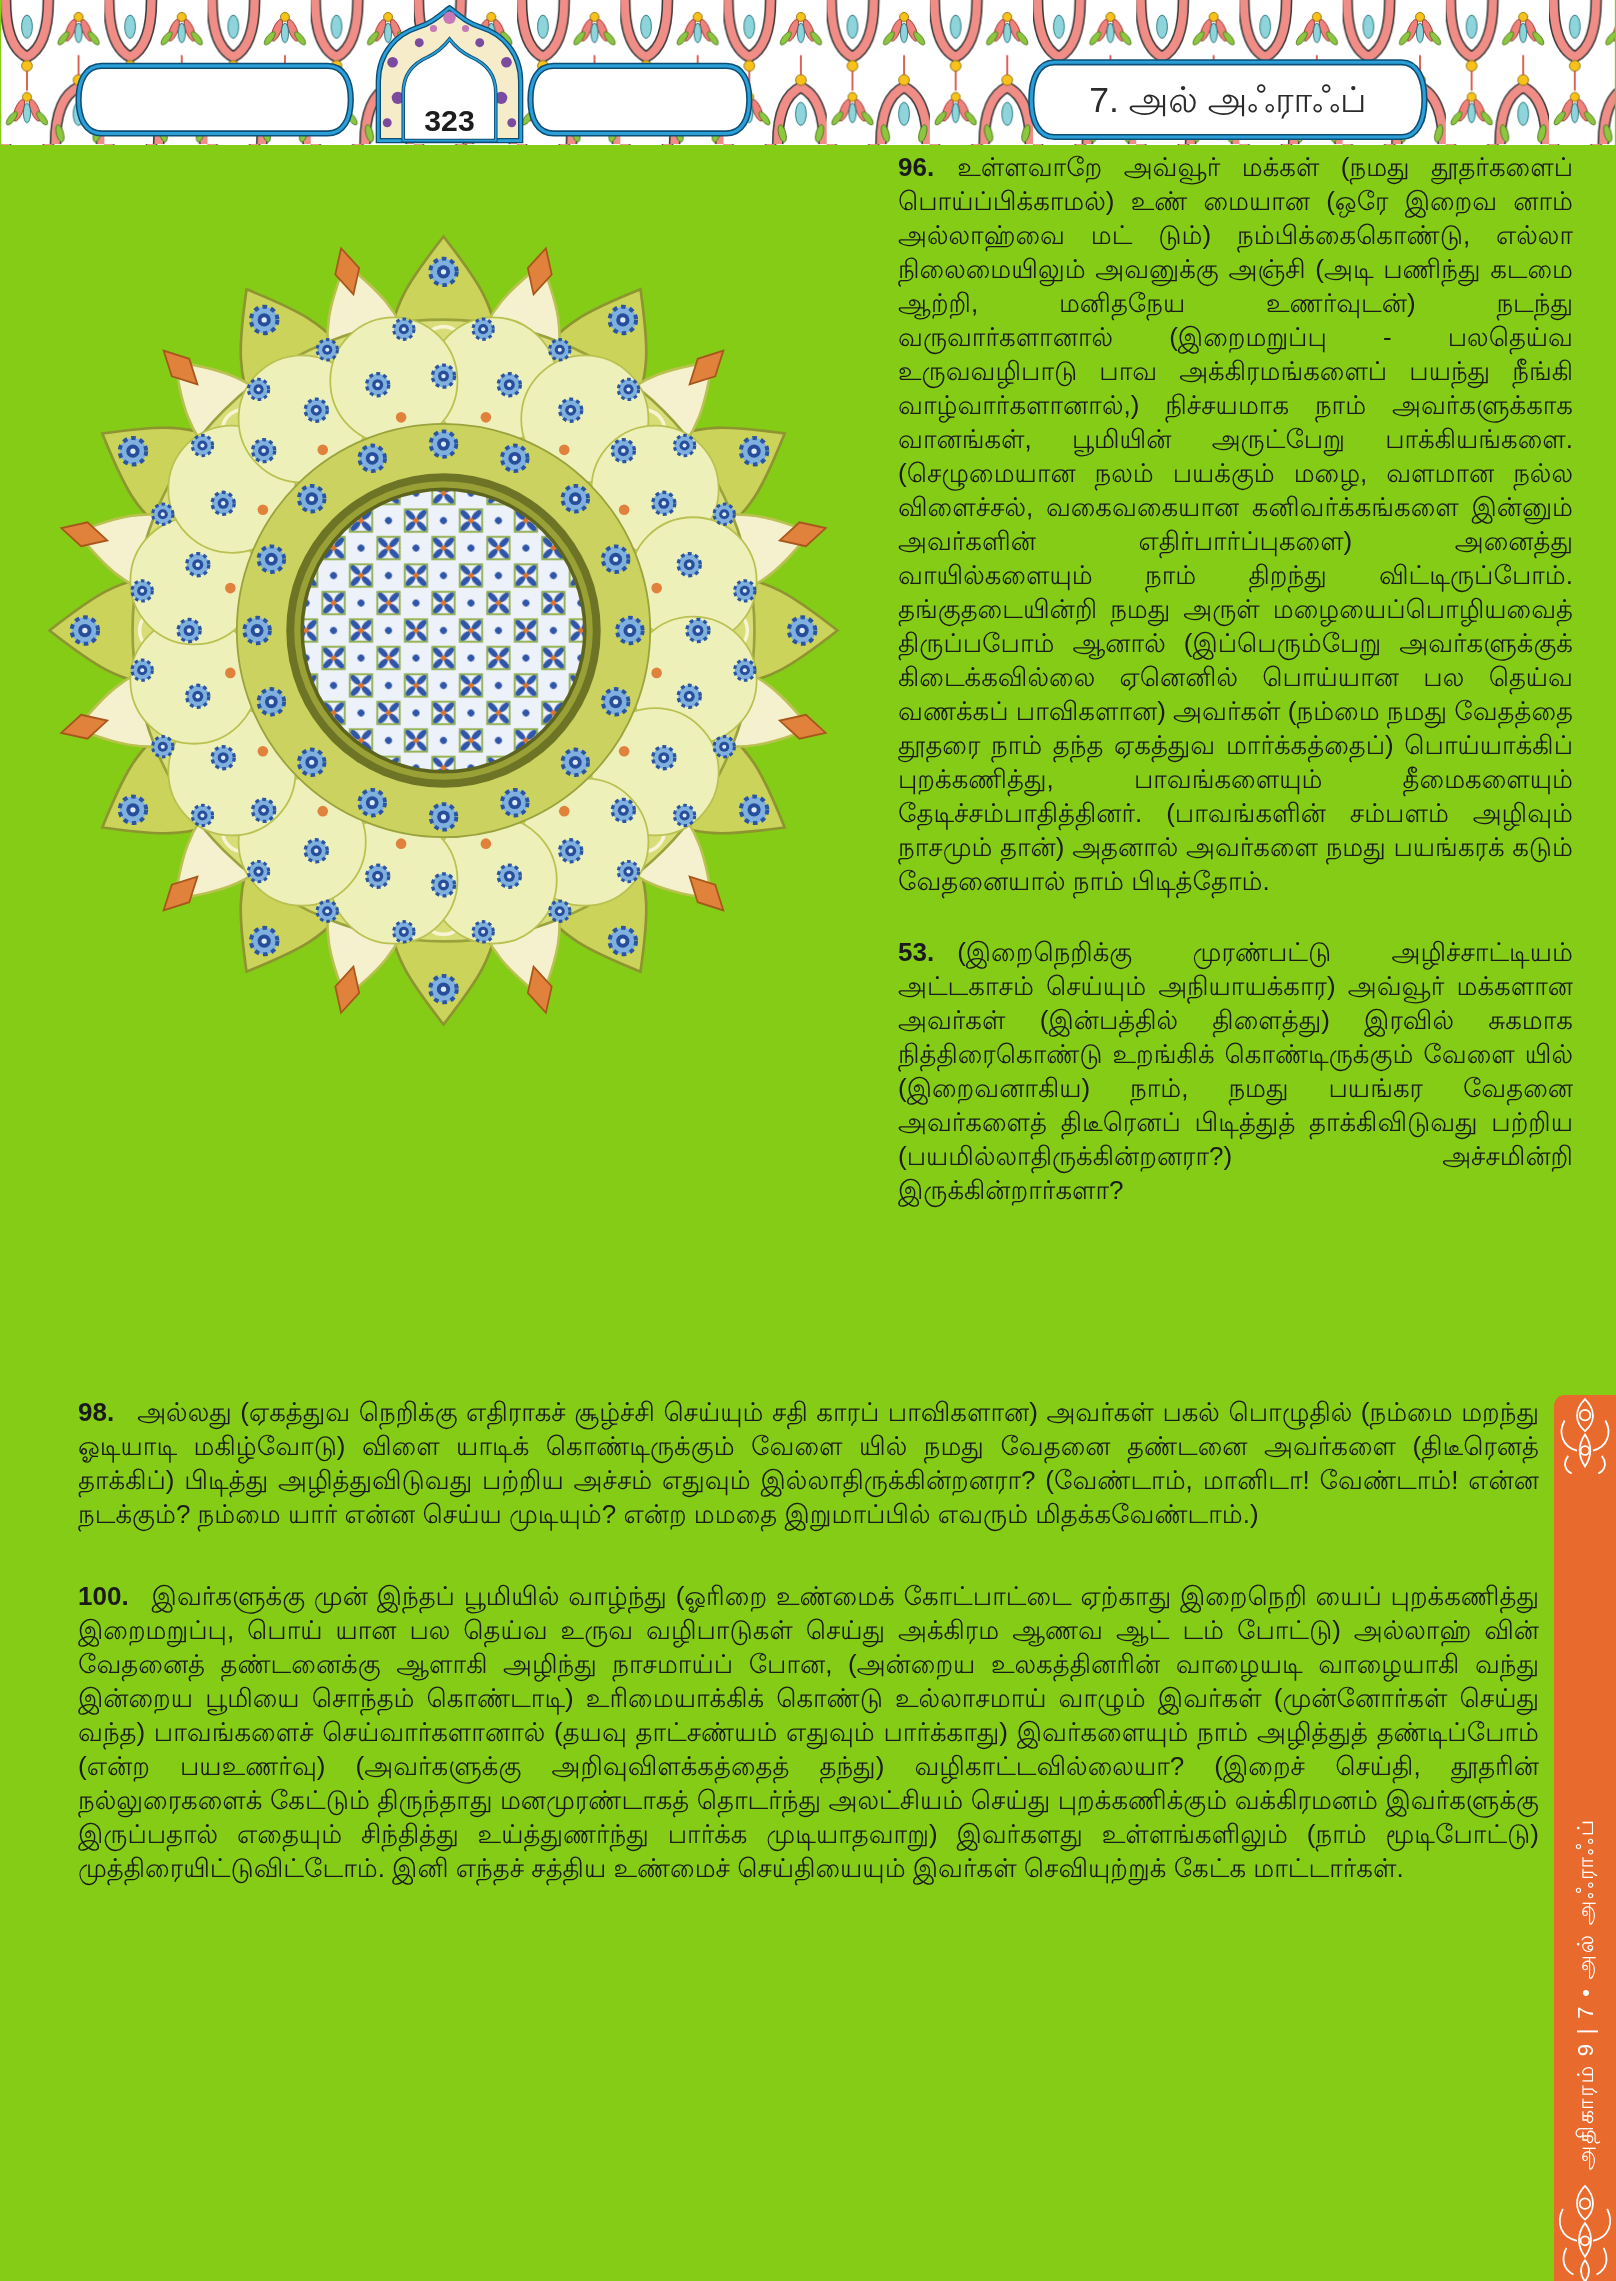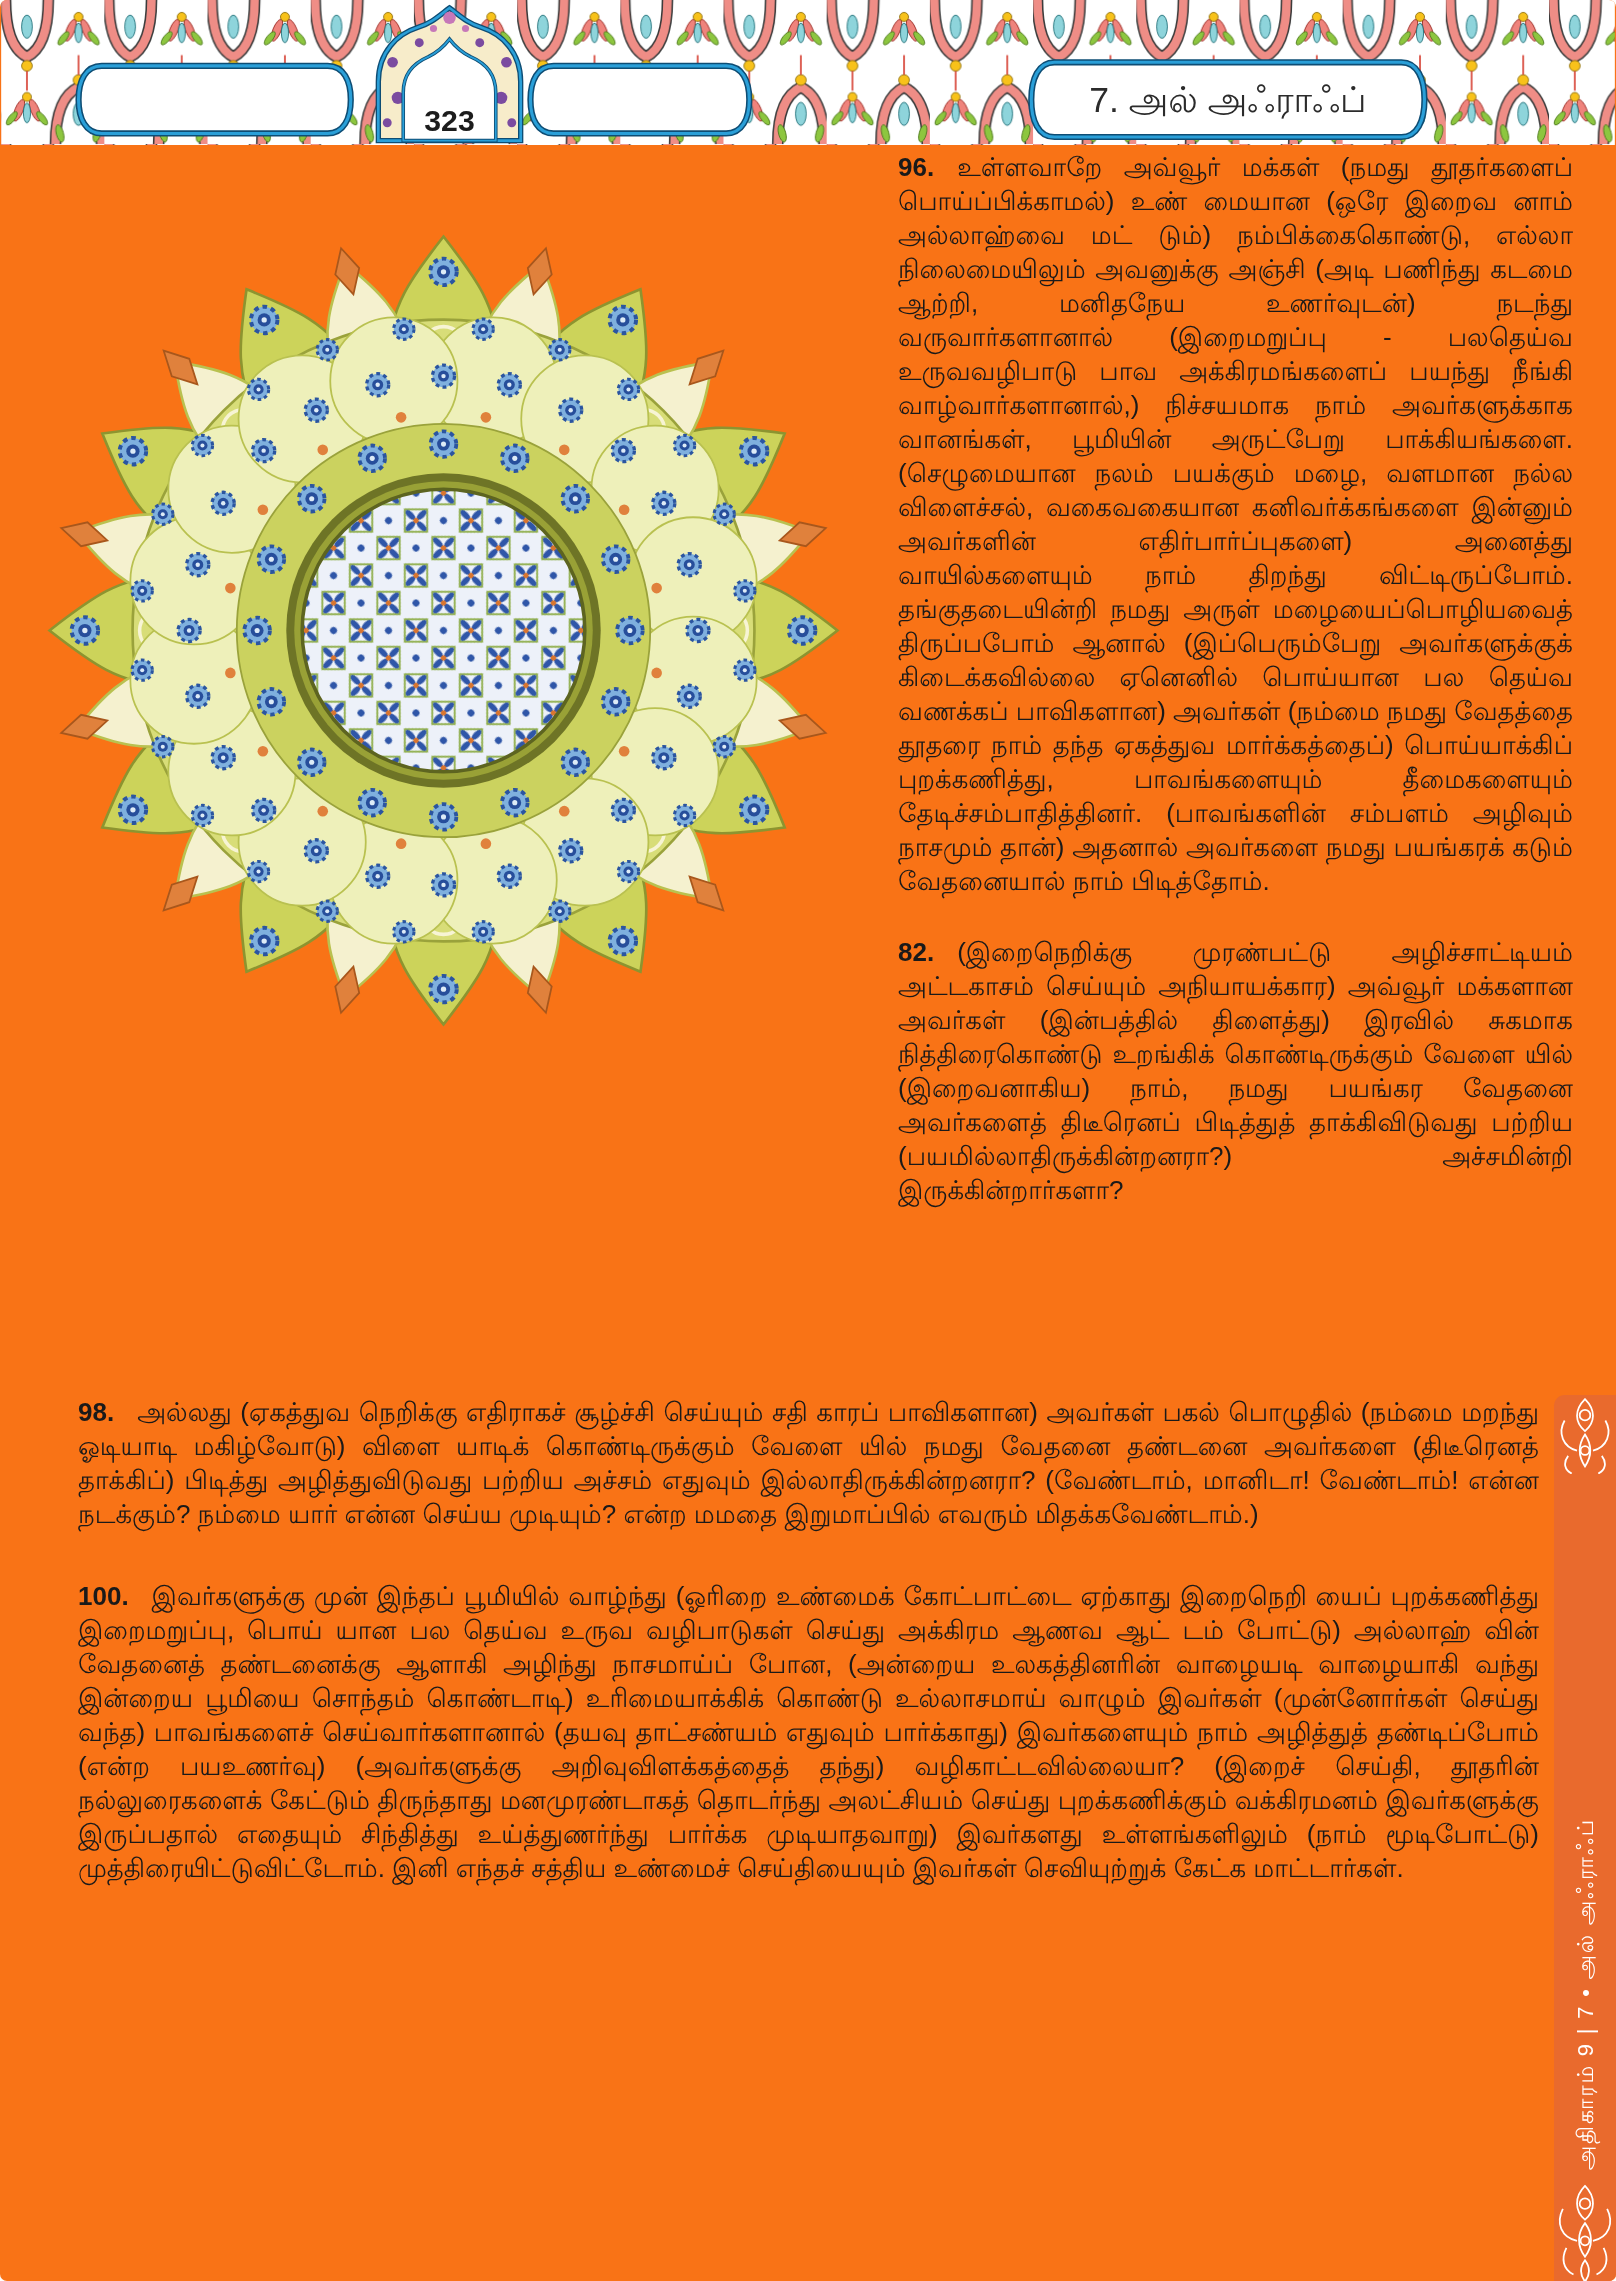--- a/index.html
+++ b/index.html
@@ -1,17 +1,17 @@
 <!DOCTYPE html>
 <html style="font-size:14.3px"><head>
 <meta charset="utf-8">
 <style>
   html,body{margin:0;padding:0;background:#ffffff;}
   body{width:1616px;height:2281px;position:relative;font-family:"Liberation Sans","DejaVu Sans",sans-serif;}
-  .page{position:absolute;inset:0;overflow:hidden;background:#f97316;border-radius:7px;}
+  .page{position:absolute;inset:0;overflow:hidden;background:#84cc16;}
   .top-border{position:absolute;top:0;left:0;}
   .mandala{position:absolute;left:46px;top:233px;width:795px;height:795px;}
   .col-right{position:absolute;left:898px;top:150px;width:675px;}
   .full-verses{position:absolute;left:78px;top:1395px;width:1461px;}
   p.verse{margin:0;font-size:26px;line-height:34px;text-align:justify;color:#1a1a1a;}
   .col-right p.verse{margin-bottom:37px;}
   #v98{margin-bottom:48px;}
   #v99{margin-bottom:71px;}
   .vnum{font-weight:bold;margin-right:23px;}
   .sidebar{position:absolute;left:1554px;top:1395px;width:62px;height:887px;background:#E96A2D;border-radius:10.7px 0 0 0;}
@@ -306,21 +306,21 @@
           <use href="#bflower" xlink:href="#bflower" transform="translate(-80.7,-194.9) scale(1.45)"></use>
         </g>
       <circle r="178" fill="#6e7426"></circle>
       <circle r="169" fill="#99a136"></circle>
       <circle r="160" fill="url(#lat)" stroke="#5d6420" stroke-width="4"></circle>
     </g>
   </svg>
 
   <div class="col-right">
     <p class="verse" id="v96"><span class="vnum">96.</span><span>உள்ளவாறே அவ்வூர் மக்கள் (நமது தூதர்களைப் பொய்ப்பிக்காமல்) உண் மையான (ஒரே இறைவ னாம் அல்லாஹ்வை மட் டும்) நம்பிக்கைகொண்டு, எல்லா நிலைமையிலும் அவனுக்கு அஞ்சி (அடி பணிந்து கடமை ஆற்றி, மனிதநேய உணர்வுடன்) நடந்து வருவார்களானால் (இறைமறுப்பு - பலதெய்வ உருவவழிபாடு பாவ அக்கிரமங்களைப் பயந்து நீங்கி வாழ்வார்களானால்,) நிச்சயமாக நாம் அவர்களுக்காக வானங்கள், பூமியின் அருட்பேறு பாக்கியங்களை. (செழுமையான நலம் பயக்கும் மழை, வளமான நல்ல விளைச்சல், வகைவகையான கனிவர்க்கங்களை இன்னும் அவர்களின் எதிர்பார்ப்புகளை) அனைத்து வாயில்களையும் நாம் திறந்து விட்டிருப்போம். தங்குதடையின்றி நமது அருள் மழையைப்பொழியவைத் திருப்பபோம் ஆனால் (இப்பெரும்பேறு அவர்களுக்குக் கிடைக்கவில்லை ஏனெனில் பொய்யான பல தெய்வ வணக்கப் பாவிகளான) அவர்கள் (நம்மை நமது வேதத்தை தூதரை நாம் தந்த ஏகத்துவ மார்க்கத்தைப்) பொய்யாக்கிப் புறக்கணித்து, பாவங்களையும் தீமைகளையும் தேடிச்சம்பாதித்தினர். (பாவங்களின் சம்பளம் அழிவும் நாசமும் தான்) அதனால் அவர்களை நமது பயங்கரக் கடும் வேதனையால் நாம் பிடித்தோம்.</span></p>
-    <p class="verse" id="v97"><span class="vnum">82.</span><span>(இறைநெறிக்கு முரண்பட்டு அழிச்சாட்டியம் அட்டகாசம் செய்யும் அநியாயக்கார) அவ்வூர் மக்களான அவர்கள் (இன்பத்தில் திளைத்து) இரவில் சுகமாக நித்திரைகொண்டு உறங்கிக் கொண்டிருக்கும் வேளை யில் (இறைவனாகிய) நாம், நமது பயங்கர வேதனை அவர்களைத் திடீரெனப் பிடித்துத் தாக்கிவிடுவது பற்றிய (பயமில்லாதிருக்கின்றனரா?) அச்சமின்றி இருக்கின்றார்களா?</span></p>
+    <p class="verse" id="v97"><span class="vnum">53.</span><span>(இறைநெறிக்கு முரண்பட்டு அழிச்சாட்டியம் அட்டகாசம் செய்யும் அநியாயக்கார) அவ்வூர் மக்களான அவர்கள் (இன்பத்தில் திளைத்து) இரவில் சுகமாக நித்திரைகொண்டு உறங்கிக் கொண்டிருக்கும் வேளை யில் (இறைவனாகிய) நாம், நமது பயங்கர வேதனை அவர்களைத் திடீரெனப் பிடித்துத் தாக்கிவிடுவது பற்றிய (பயமில்லாதிருக்கின்றனரா?) அச்சமின்றி இருக்கின்றார்களா?</span></p>
   </div>
 
   <div class="full-verses">
     <p class="verse" id="v98"><span class="vnum">98.</span><span>அல்லது (ஏகத்துவ நெறிக்கு எதிராகச் சூழ்ச்சி செய்யும் சதி காரப் பாவிகளான) அவர்கள் பகல் பொழுதில் (நம்மை மறந்து ஓடியாடி மகிழ்வோடு) விளை யாடிக் கொண்டிருக்கும் வேளை யில் நமது வேதனை தண்டனை அவர்களை (திடீரெனத் தாக்கிப்) பிடித்து அழித்துவிடுவது பற்றிய அச்சம் எதுவும் இல்லாதிருக்கின்றனரா? (வேண்டாம், மானிடா! வேண்டாம்! என்ன நடக்கும்? நம்மை யார் என்ன செய்ய முடியும்? என்ற மமதை இறுமாப்பில் எவரும் மிதக்கவேண்டாம்.)</span></p>
     <p class="verse" id="v100"><span class="vnum">100.</span><span>இவர்களுக்கு முன் இந்தப் பூமியில் வாழ்ந்து (ஓரிறை உண்மைக் கோட்பாட்டை ஏற்காது இறைநெறி யைப் புறக்கணித்து இறைமறுப்பு, பொய் யான பல தெய்வ உருவ வழிபாடுகள் செய்து அக்கிரம ஆணவ ஆட் டம் போட்டு) அல்லாஹ் வின் வேதனைத் தண்டனைக்கு ஆளாகி அழிந்து நாசமாய்ப் போன, (அன்றைய உலகத்தினரின் வாழையடி வாழையாகி வந்து இன்றைய பூமியை சொந்தம் கொண்டாடி) உரிமையாக்கிக் கொண்டு உல்லாசமாய் வாழும் இவர்கள் (முன்னோர்கள் செய்து வந்த) பாவங்களைச் செய்வார்களானால் (தயவு தாட்சண்யம் எதுவும் பார்க்காது) இவர்களையும் நாம் அழித்துத் தண்டிப்போம் (என்ற பயஉணர்வு) (அவர்களுக்கு அறிவுவிளக்கத்தைத் தந்து) வழிகாட்டவில்லையா? (இறைச் செய்தி, தூதரின் நல்லுரைகளைக் கேட்டும் திருந்தாது மனமுரண்டாகத் தொடர்ந்து அலட்சியம் செய்து புறக்கணிக்கும் வக்கிரமனம் இவர்களுக்கு இருப்பதால் எதையும் சிந்தித்து உய்த்துணர்ந்து பார்க்க முடியாதவாறு) இவர்களது உள்ளங்களிலும் (நாம் மூடிபோட்டு) முத்திரையிட்டுவிட்டோம். இனி எந்தச் சத்திய உண்மைச் செய்தியையும் இவர்கள் செவியுற்றுக் கேட்க மாட்டார்கள்.</span></p>
   </div>
 
   <div class="sidebar">
     <svg class="side-ornament-top" width="62" height="77" viewBox="0 0 70 86">
       <g fill="none" stroke="#ffffff" stroke-width="2">

